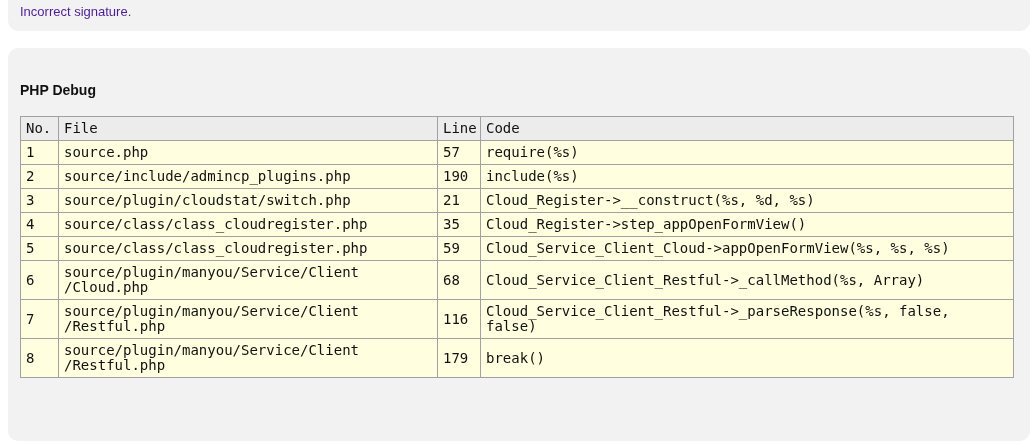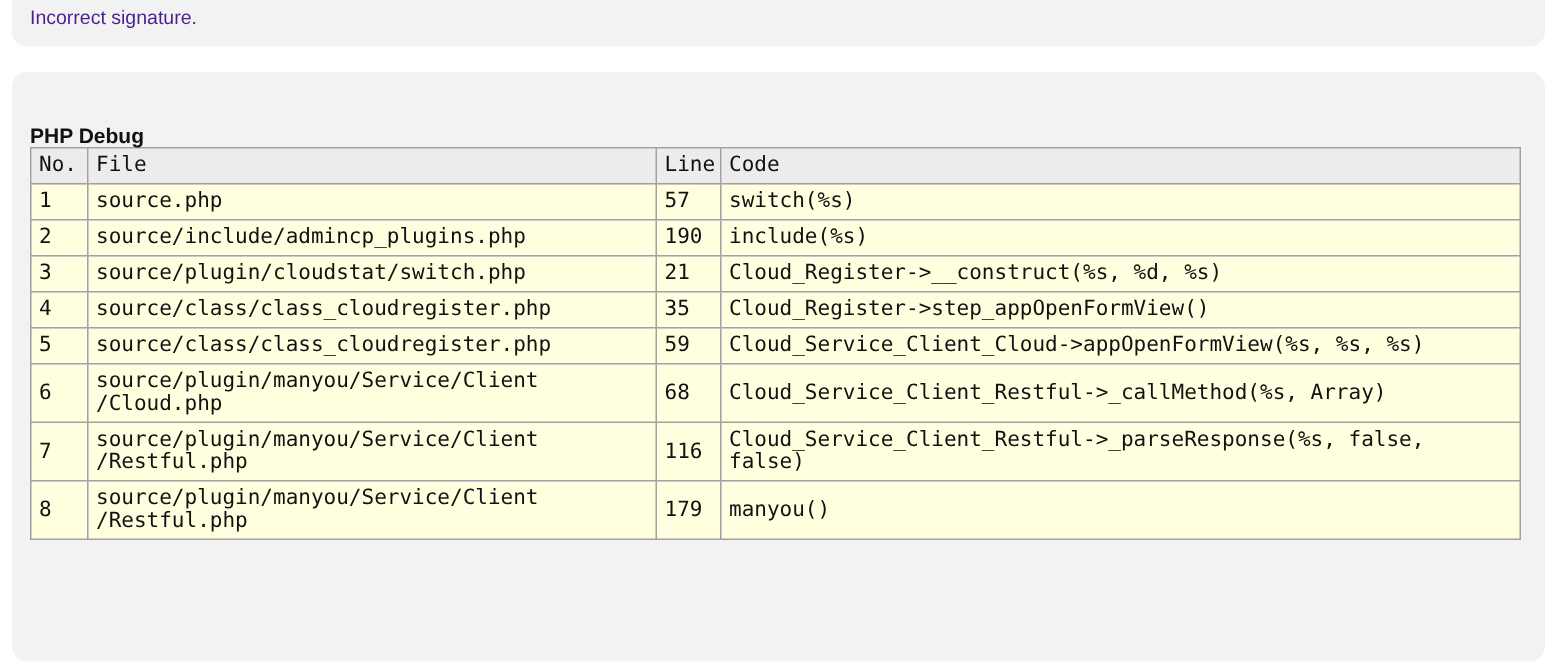--- a/index.html
+++ b/index.html
@@ -27,20 +27,21 @@
   }
   .debug-panel {
     margin-top: 17px;
     padding: 34px 16px 15px 12px;
     min-height: 393px;
   }
   .panel-title {
     font-size: 14px;
     font-weight: bold;
     color: #111111;
+    margin-bottom: 18px;
   }
   table.debug-table {
     border-collapse: collapse;
     table-layout: fixed;
     width: 994px;
     font-family: "DejaVu Sans Mono", "Liberation Mono", monospace;
     font-size: 14px;
     line-height: 15px;
     color: #111111;
   }
@@ -82,21 +83,21 @@
         <th>File</th>
         <th>Line</th>
         <th>Code</th>
       </tr>
     </thead>
     <tbody>
       <tr>
         <td>1</td>
         <td>source.php</td>
         <td>57</td>
-        <td>switch(%s)</td>
+        <td>require(%s)</td>
       </tr>
       <tr>
         <td>2</td>
         <td>source/include/admincp_plugins.php</td>
         <td>190</td>
         <td>include(%s)</td>
       </tr>
       <tr>
         <td>3</td>
         <td>source/plugin/cloudstat/switch.php</td>
@@ -128,17 +129,17 @@
 /Restful.php</td>
         <td>116</td>
         <td>Cloud_Service_Client_Restful-&gt;_parseResponse(%s, false,
 false)</td>
       </tr>
       <tr>
         <td>8</td>
         <td>source/plugin/manyou/Service/Client
 /Restful.php</td>
         <td>179</td>
-        <td>manyou()</td>
+        <td>break()</td>
       </tr>
     </tbody>
   </table>
 </div>
 
 </body></html>

